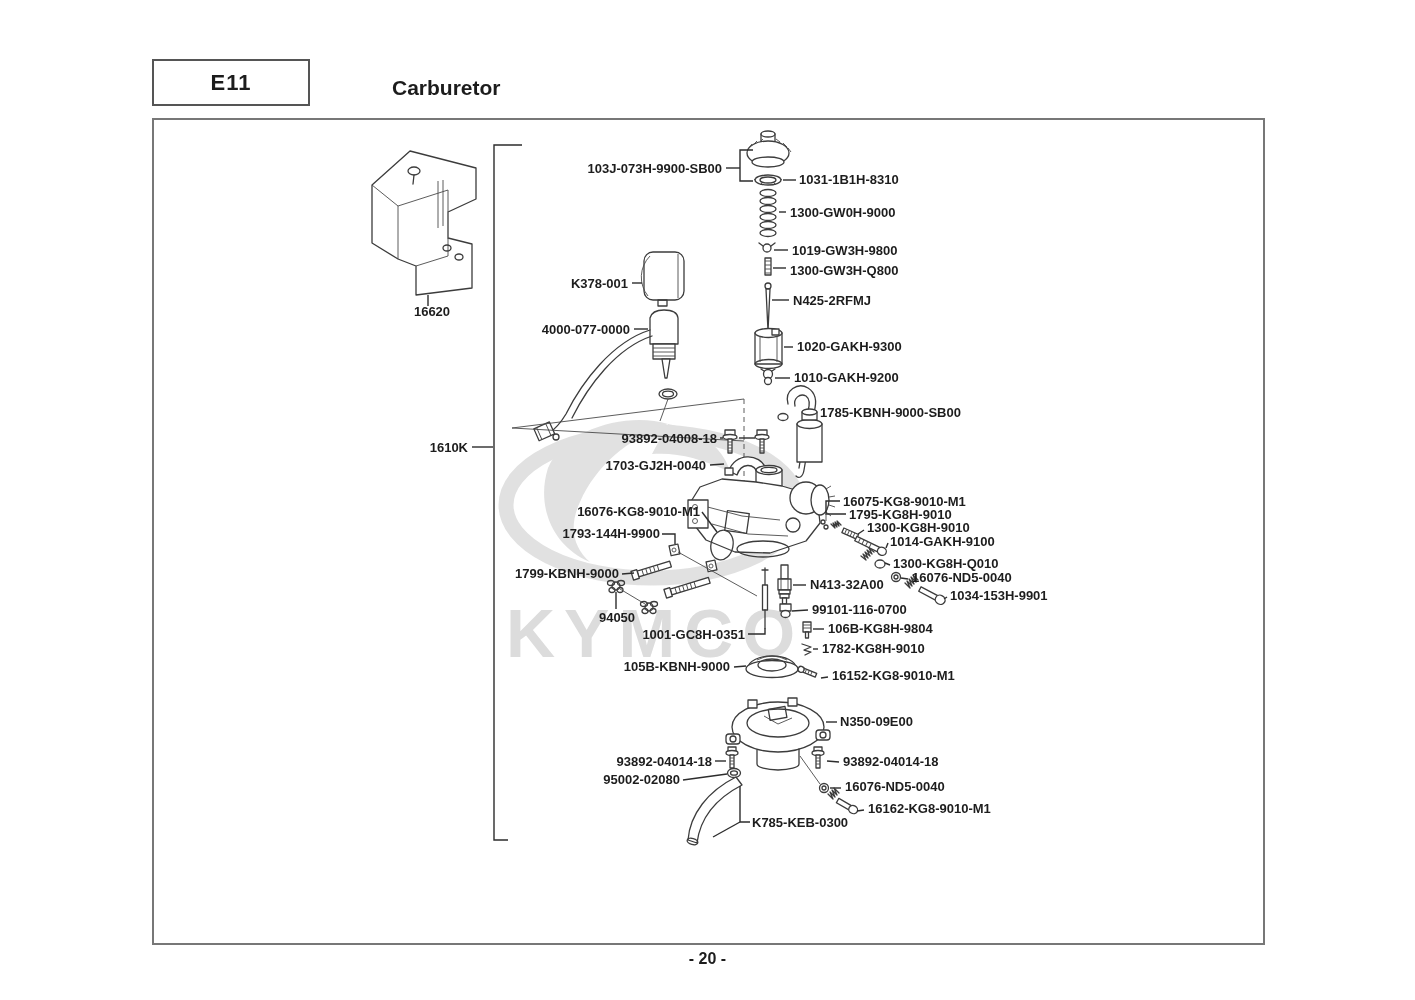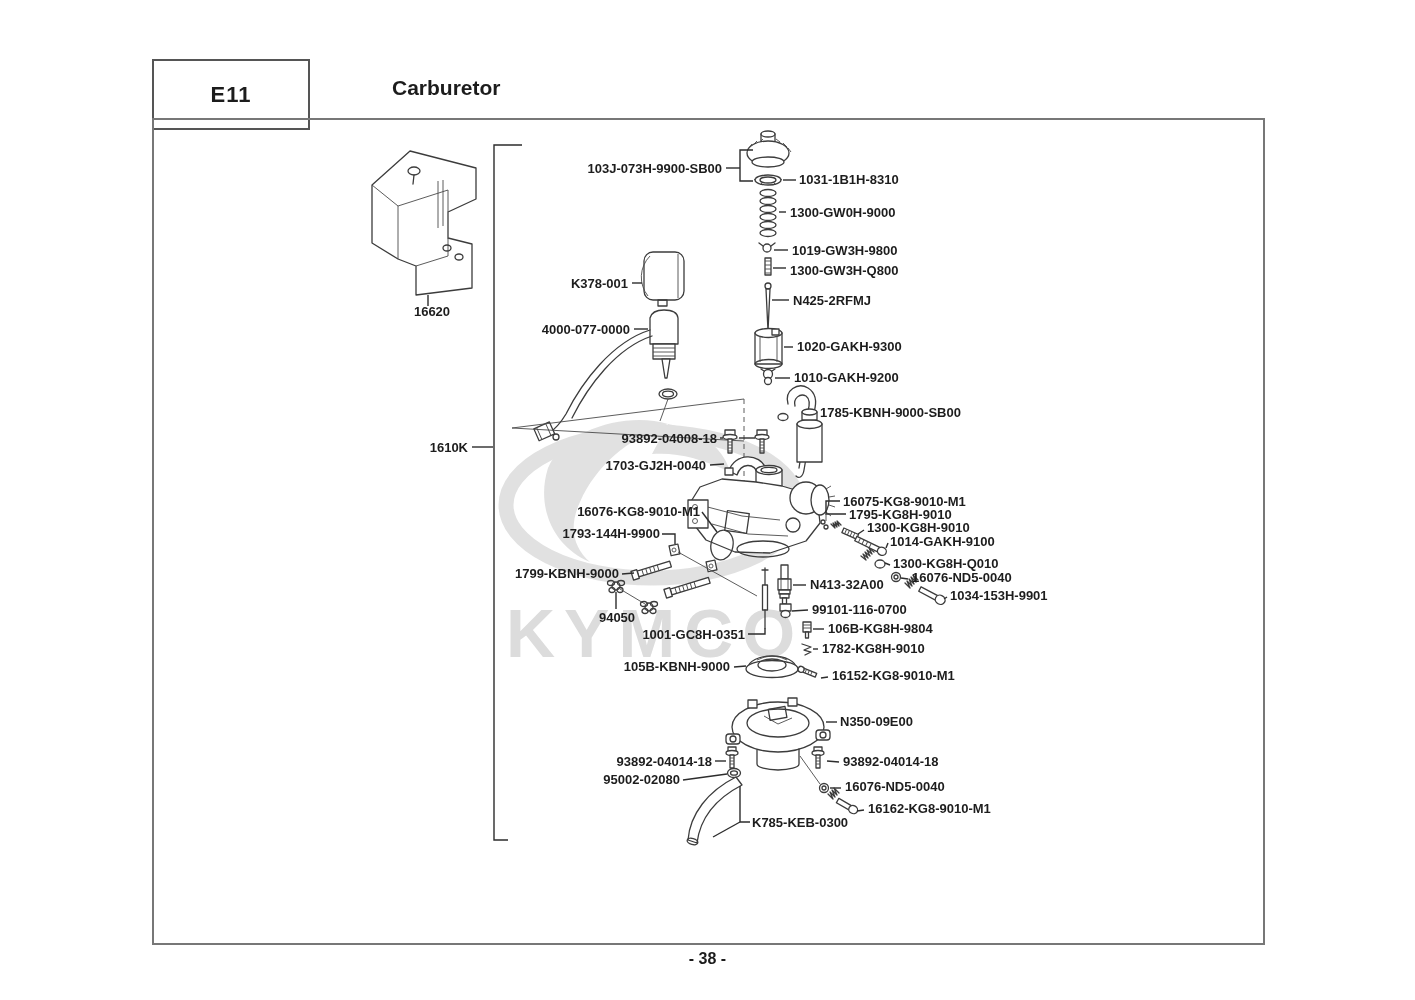--- a/index.html
+++ b/index.html
@@ -1,18 +1,18 @@
 <!DOCTYPE html>
 <html><head>
 <meta charset="utf-8">
 <style>
   html,body{margin:0;padding:0;background:#ffffff;}
   .page{position:relative;width:1415px;height:1000px;background:#fff;overflow:hidden;
         font-family:"Liberation Sans",sans-serif;}
-  .hdr-code-box{position:absolute;left:152px;top:59px;width:158px;height:71px;
+  .hdr-code-box{position:absolute;left:152px;top:59px;width:158px;height:47px;
         border:2px solid #555;box-sizing:border-box;display:flex;align-items:center;justify-content:center;}
   .hdr-code{font-size:22px;font-weight:bold;color:#1c1c1c;letter-spacing:1px;}
   .hdr-title{position:absolute;left:360px;top:76px;font-size:21px;font-weight:bold;color:#1c1c1c;margin-left:32px;}
   .content-box{position:absolute;left:152px;top:118px;width:1113px;height:827px;
         border:2px solid #777;box-sizing:border-box;}
   .page-num{position:absolute;left:0;top:950px;width:1415px;text-align:center;
         font-size:16px;font-weight:bold;color:#1c1c1c;}
   svg{position:absolute;left:0;top:0;}
   svg text{font-family:"Liberation Sans",sans-serif;font-size:13px;font-weight:bold;fill:#1d1d1d;}
   .wm{fill:#dcdcdc;}
@@ -25,21 +25,21 @@
 </head>
 <body>
 
 <div class="page">
 
   <div class="hdr-code-box">
     <span class="hdr-code">E11</span>
   </div>
   <div class="hdr-title">Carburetor</div>
   <div class="content-box"></div>
-  <div class="page-num">- 38 -</div>
+  <div class="page-num">- 20 -</div>
 
   <svg width="1415" height="1000" viewBox="0 0 1415 1000">
 
     <g opacity="0.85">
       <ellipse cx="652" cy="505" rx="146" ry="73" fill="none" stroke="#dcdcdc" stroke-width="15"></ellipse>
       <path class="wm" d="M548,468 C566,428 628,412 668,424 C626,440 596,466 580,502 C568,528 574,548 590,562 C552,546 536,506 548,468 Z"></path>
       <path class="wm" d="M668,424 C700,430 724,448 730,472 C700,458 676,452 652,454 Z"></path>
       <text class="wm-text" x="506" y="657">KYMCO</text>
     </g>
 

